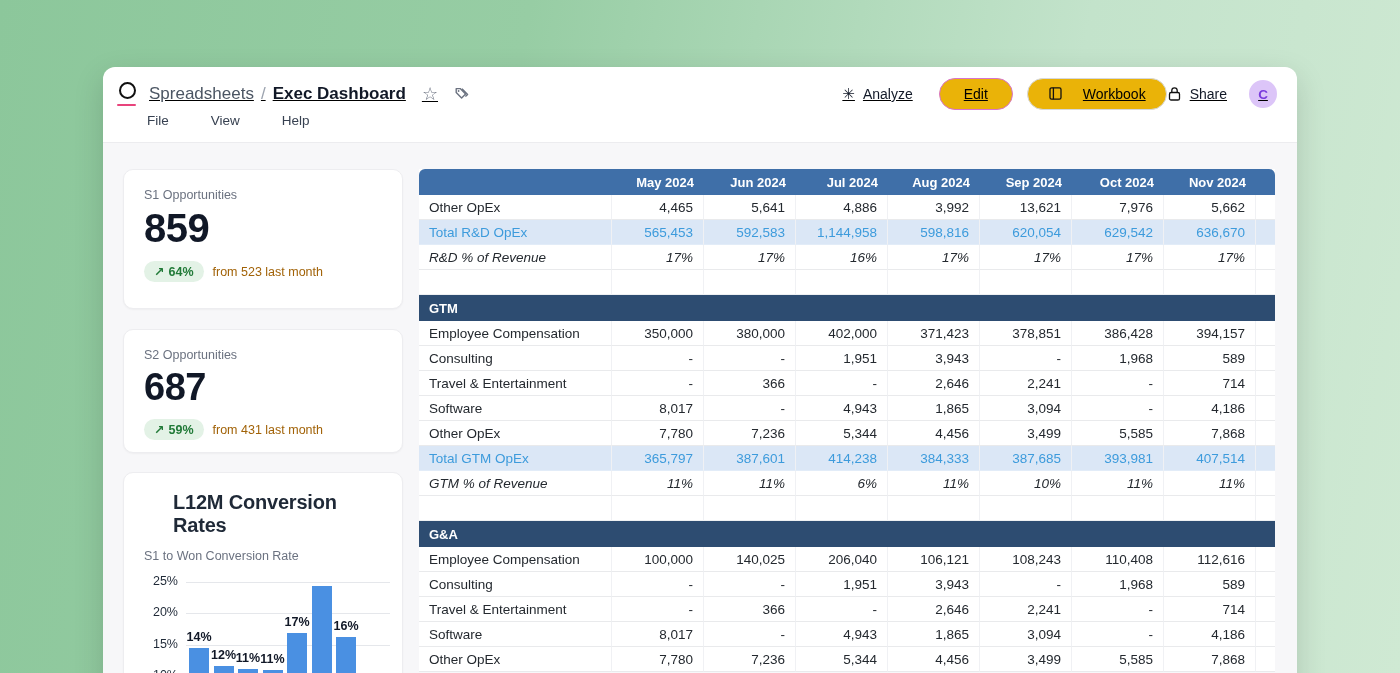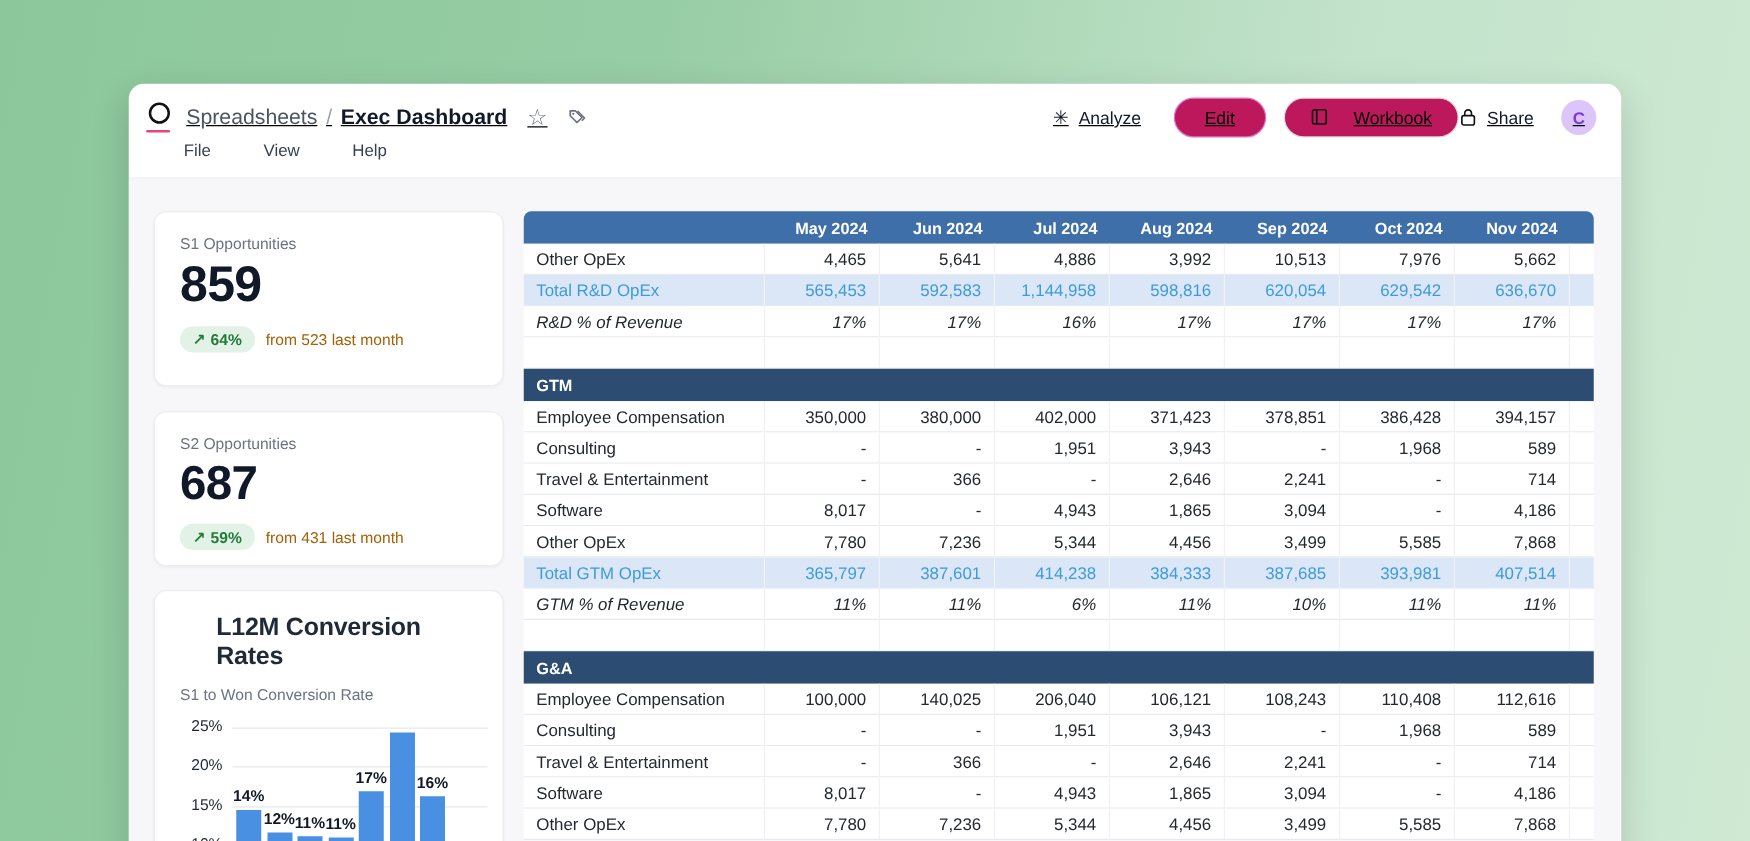--- a/index.html
+++ b/index.html
@@ -21,21 +21,21 @@
   .logo-ring { width:17px; height:17px; border:2.5px solid #111; border-radius:50%; margin:1px auto 0; }
   .logo-underline { position:absolute; left:0; right:1px; bottom:1px; height:2.5px; background:var(--pink); border-radius:2px; }
   .crumb-section { font-size:17px; color:#4b5563; }
   .crumb-sep { font-size:17px; color:#9ca3af; margin:0 7px; }
   .crumb-page { font-size:17px; color:#111827; font-weight:700; }
   .tb-icon { color:#6b7280; margin-left:16px; display:flex; align-items:center; cursor:pointer; }
   .star-glyph { font-size:18px; line-height:1; }
   .topbar-spacer { flex:1; }
   .action { display:flex; align-items:center; gap:8px; font-size:14px; color:#111827; font-weight:500; cursor:pointer; }
   .sparkle { font-size:15px; }
-  .pill { border-radius:999px; padding:7px 20px; font-size:14px; font-weight:500; background:#be185d; display:flex; align-items:flex-start; gap:8px; }
+  .pill { border-radius:999px; padding:7px 20px; font-size:14px; font-weight:500; background:#eab308; display:flex; align-items:flex-start; gap:8px; }
   .pill-edit { border:1.5px solid var(--pink-border); margin-left:26px; padding:7px 24px; }
   .pill-workbook { border:1px solid #d6d8dc; margin-left:14px;gap:20px; }
   .avatar { width:28px; height:28px; border-radius:50%; background:var(--avatar-bg); color:var(--avatar-fg);
     font-size:13.5px; font-weight:700; display:flex; align-items:center; justify-content:center; margin-left:22px; cursor:pointer; }
   .topbar-row2 { height:30px; display:flex; gap:42px; padding-left:30px; }
   .menu-item { font-size:13.5px; color:#374151; cursor:pointer; }
   
   .content { flex:1; background:#f7f7f9; display:flex; gap:16px; padding:26px 0 0 20px; overflow:hidden; }
   .sidebar { width:280px; flex:0 0 auto; }
   .card { background:#fff; border:1px solid #ededf0; border-radius:10px; box-shadow:0 1px 2px rgba(0,0,0,.04); padding:18px 20px; }
@@ -215,21 +215,21 @@
               <th></th>
             </tr>
           </thead>
           <tbody>
             <tr class="data">
               <td class="lbl">Other OpEx</td>
               <td>4,465</td>
               <td>5,641</td>
               <td>4,886</td>
               <td>3,992</td>
-              <td>10,513</td>
+              <td>13,621</td>
               <td>7,976</td>
               <td>5,662</td>
               <td></td>
             </tr>
             <tr class="total">
               <td class="lbl">Total R&amp;D OpEx</td>
               <td>565,453</td>
               <td>592,583</td>
               <td>1,144,958</td>
               <td>598,816</td>

